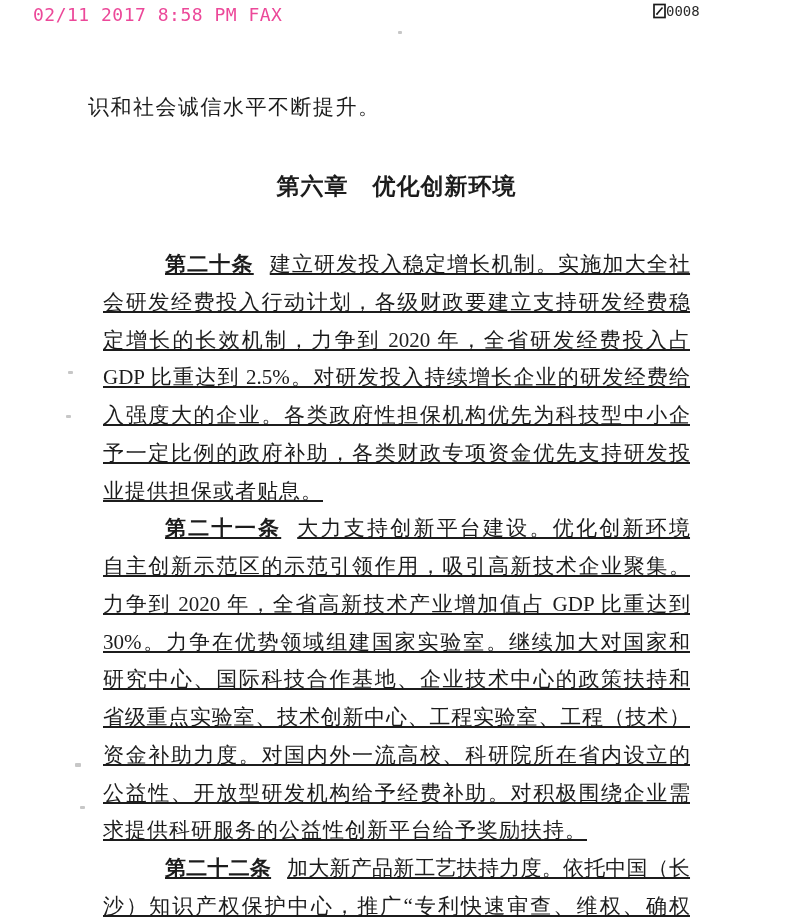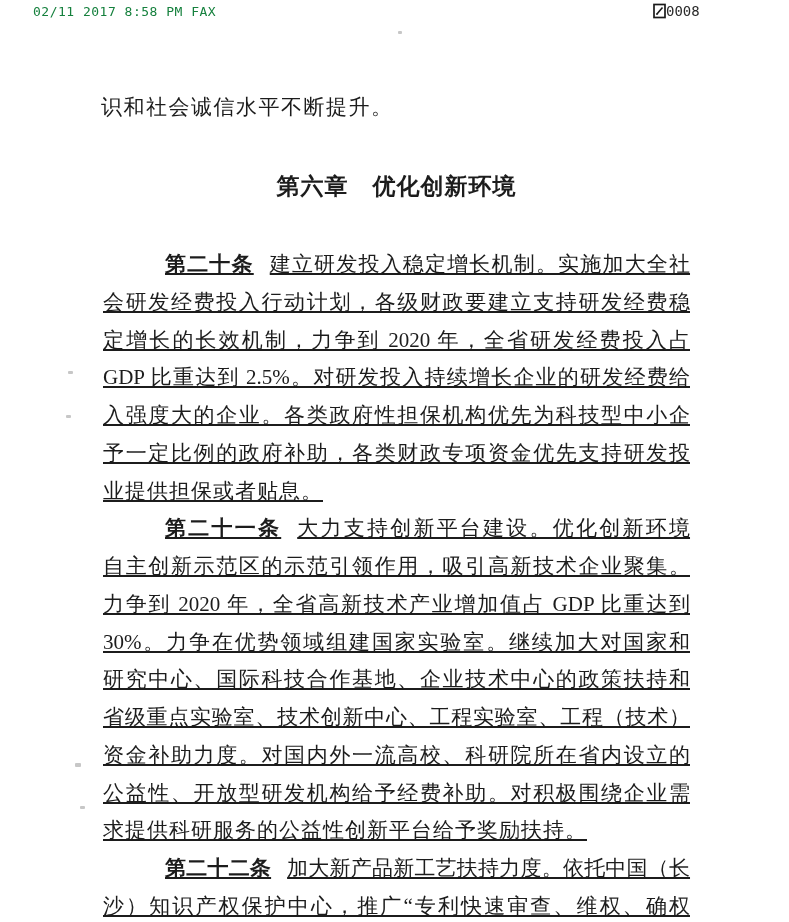--- a/index.html
+++ b/index.html
@@ -15,23 +15,23 @@
     overflow: hidden;
     font-family: "Liberation Serif", "DejaVu Serif", serif;
     color: #1c1c1c;
   }
   
   .fax-header {
     position: absolute;
     top: 4px;
     left: 33px;
     font-family: "DejaVu Sans Mono", "Liberation Mono", monospace;
-    font-size: 13px;
+    font-size: 18px;
     letter-spacing: 0.5px;
-    color: #15803d;
+    color: #ec4899;
     white-space: nowrap;
   }
   .fax-counter {
     position: absolute;
     top: 3px;
     left: 653px;
     display: flex;
     align-items: center;
     gap: 0;
     font-family: "DejaVu Sans Mono", "Liberation Mono", monospace;
@@ -41,21 +41,21 @@
   .page-icon {
     display: inline-block;
     width: 13px;
     height: 16px;
     line-height: 0;
   }
   
   .cont-line {
     position: absolute;
     top: 92px;
-    left: 101px;
+    left: 88px;
     width: 587px;
     font-size: 21px;
     line-height: 30px;
     letter-spacing: 1.5px;
   }
   .chapter {
     position: absolute;
     top: 170px;
     left: 103px;
     width: 587px;

